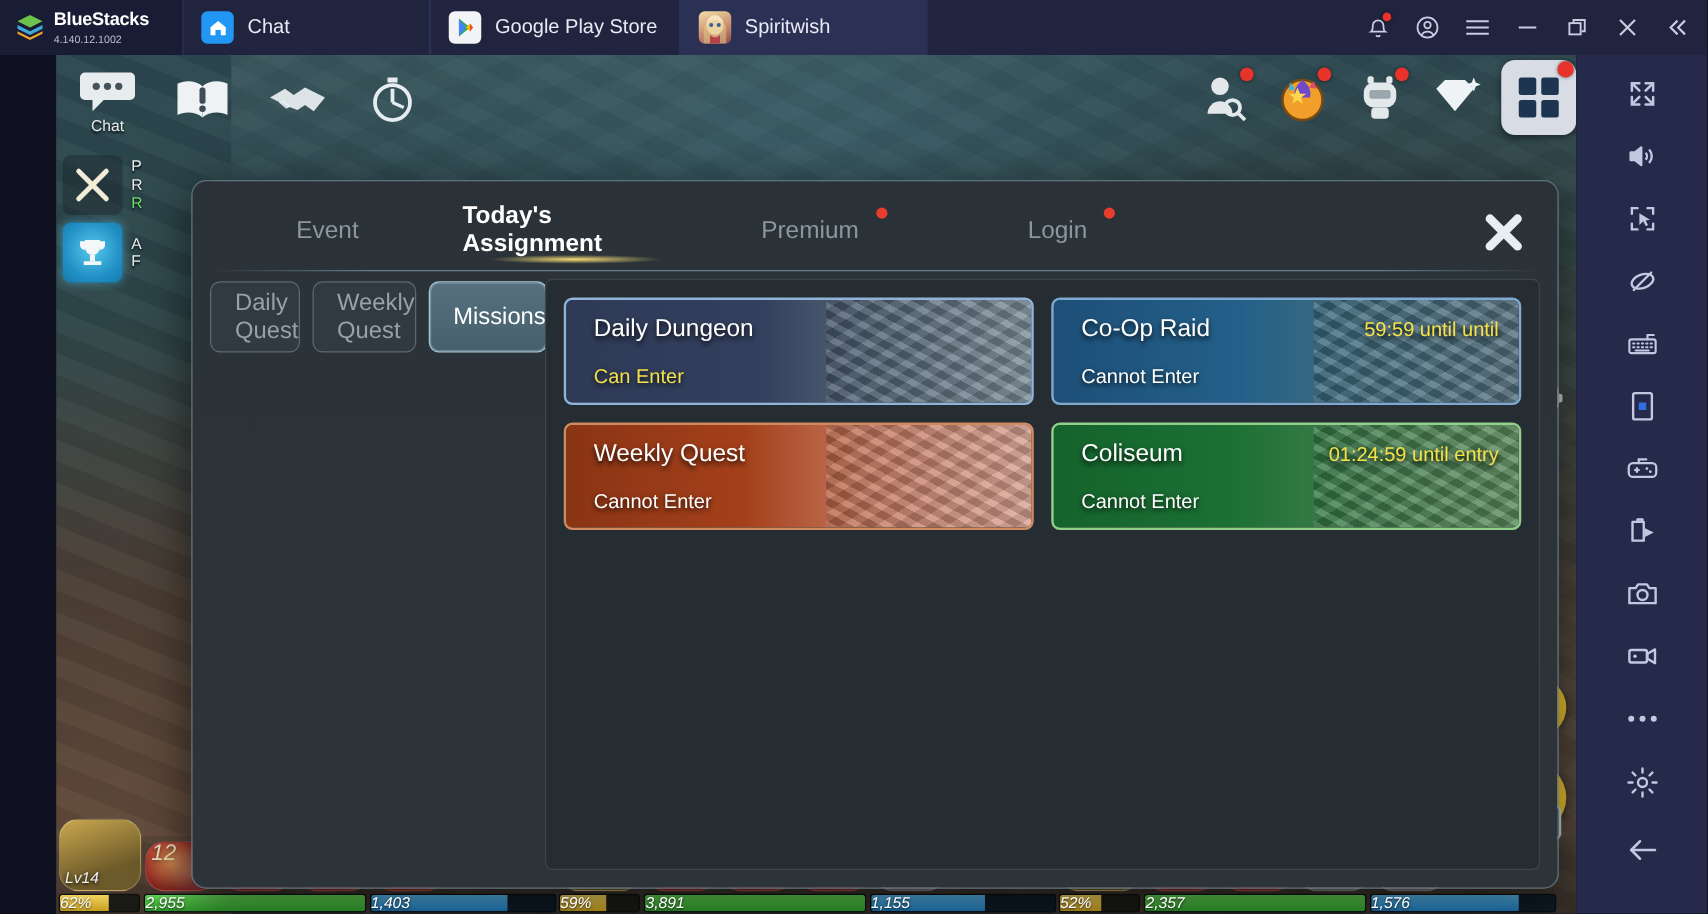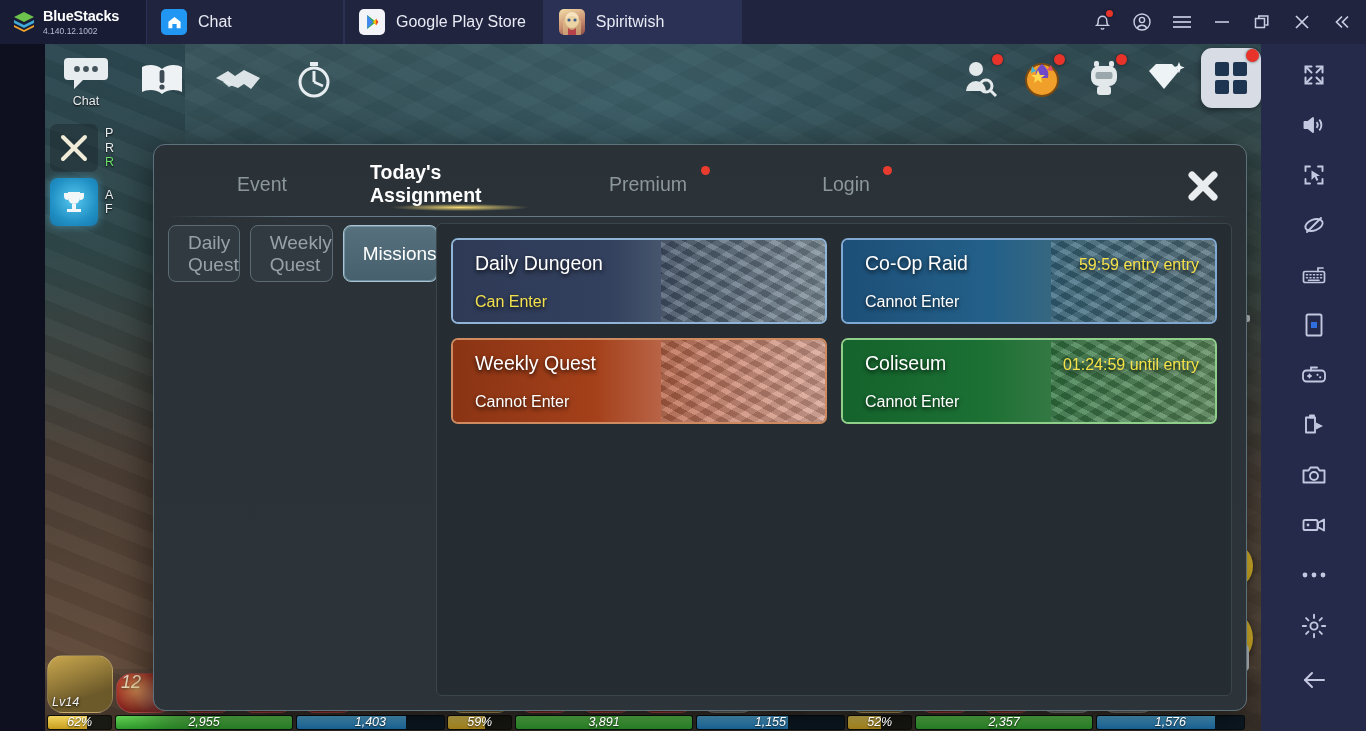--- a/index.html
+++ b/index.html
@@ -127,21 +127,21 @@
                radial-gradient(circle at 70% 60%, rgba(255,255,255,.25), transparent 50%);}
   .slot.empty { background:rgba(200,206,212,.35); }
   .slot.portrait.p { background:linear-gradient(160deg,#caa84e,#6d5a2a 70%); }
   .slot .cd { position:absolute; left:4px; top:-2px; color:#f0f0f0; font-size:18px;
               font-style:italic; text-shadow:0 1px 3px #000; opacity:.9; }
   .slot .qty { position:absolute; right:4px; bottom:2px; color:#fff; font-size:11px; text-shadow:0 1px 2px #000; }
   .slot .lv { position:absolute; left:4px; bottom:3px; color:#eef0f2; font-size:12.5px;
               font-style:italic; text-shadow:0 1px 3px #000; }
   .bars { display:flex; align-items:center; gap:3px; height:18px; padding-left:2px; }
   .bar { height:15px; border-radius:3px; position:relative; overflow:hidden;
-         border:1px solid rgba(0,0,0,.45); display:flex; align-items:center; justify-content:center; }
+         border:1px solid rgba(0,0,0,.45); display:flex; align-items:center; justify-content:flex-start; }
   .bar span { position:relative; z-index:2; color:#fff; font-size:12.5px; font-style:italic;
               text-shadow:0 1px 2px rgba(0,0,0,.8); }
   .bar.exp { width:70px; background:#1a1a14; }
   .bar.exp i { position:absolute; left:0; top:0; bottom:0; background:linear-gradient(180deg,#f2d45f,#c79e1e); }
   .bar.hp { width:190px; background:#10231a; }
   .bar.hp i { position:absolute; left:0; top:0; bottom:0; background:linear-gradient(180deg,#63d254,#2f9c2c); }
   .bar.mp { width:160px; background:#0d1a24; }
   .bar.mp i { position:absolute; left:0; top:0; bottom:0; background:linear-gradient(180deg,#58b7e8,#1e78b8); }
 
   
@@ -616,21 +616,21 @@
             <div class="ctitle">Daily Dungeon</div>
             <div class="cstatus st-can">Can Enter</div>
             <div class="ctimer"></div>
           </div>
 
           <div class="card blue2">
             <div class="thumb"></div>
             <div class="tex"></div>
             <div class="ctitle">Co-Op Raid</div>
             <div class="cstatus st-cannot">Cannot Enter</div>
-            <div class="ctimer">59:59 entry entry</div>
+            <div class="ctimer">59:59 until until</div>
           </div>
 
           <div class="card red">
             <div class="thumb"></div>
             <div class="tex"></div>
             <div class="ctitle">Weekly Quest</div>
             <div class="cstatus st-cannot">Cannot Enter</div>
             <div class="ctimer"></div>
           </div>
 

